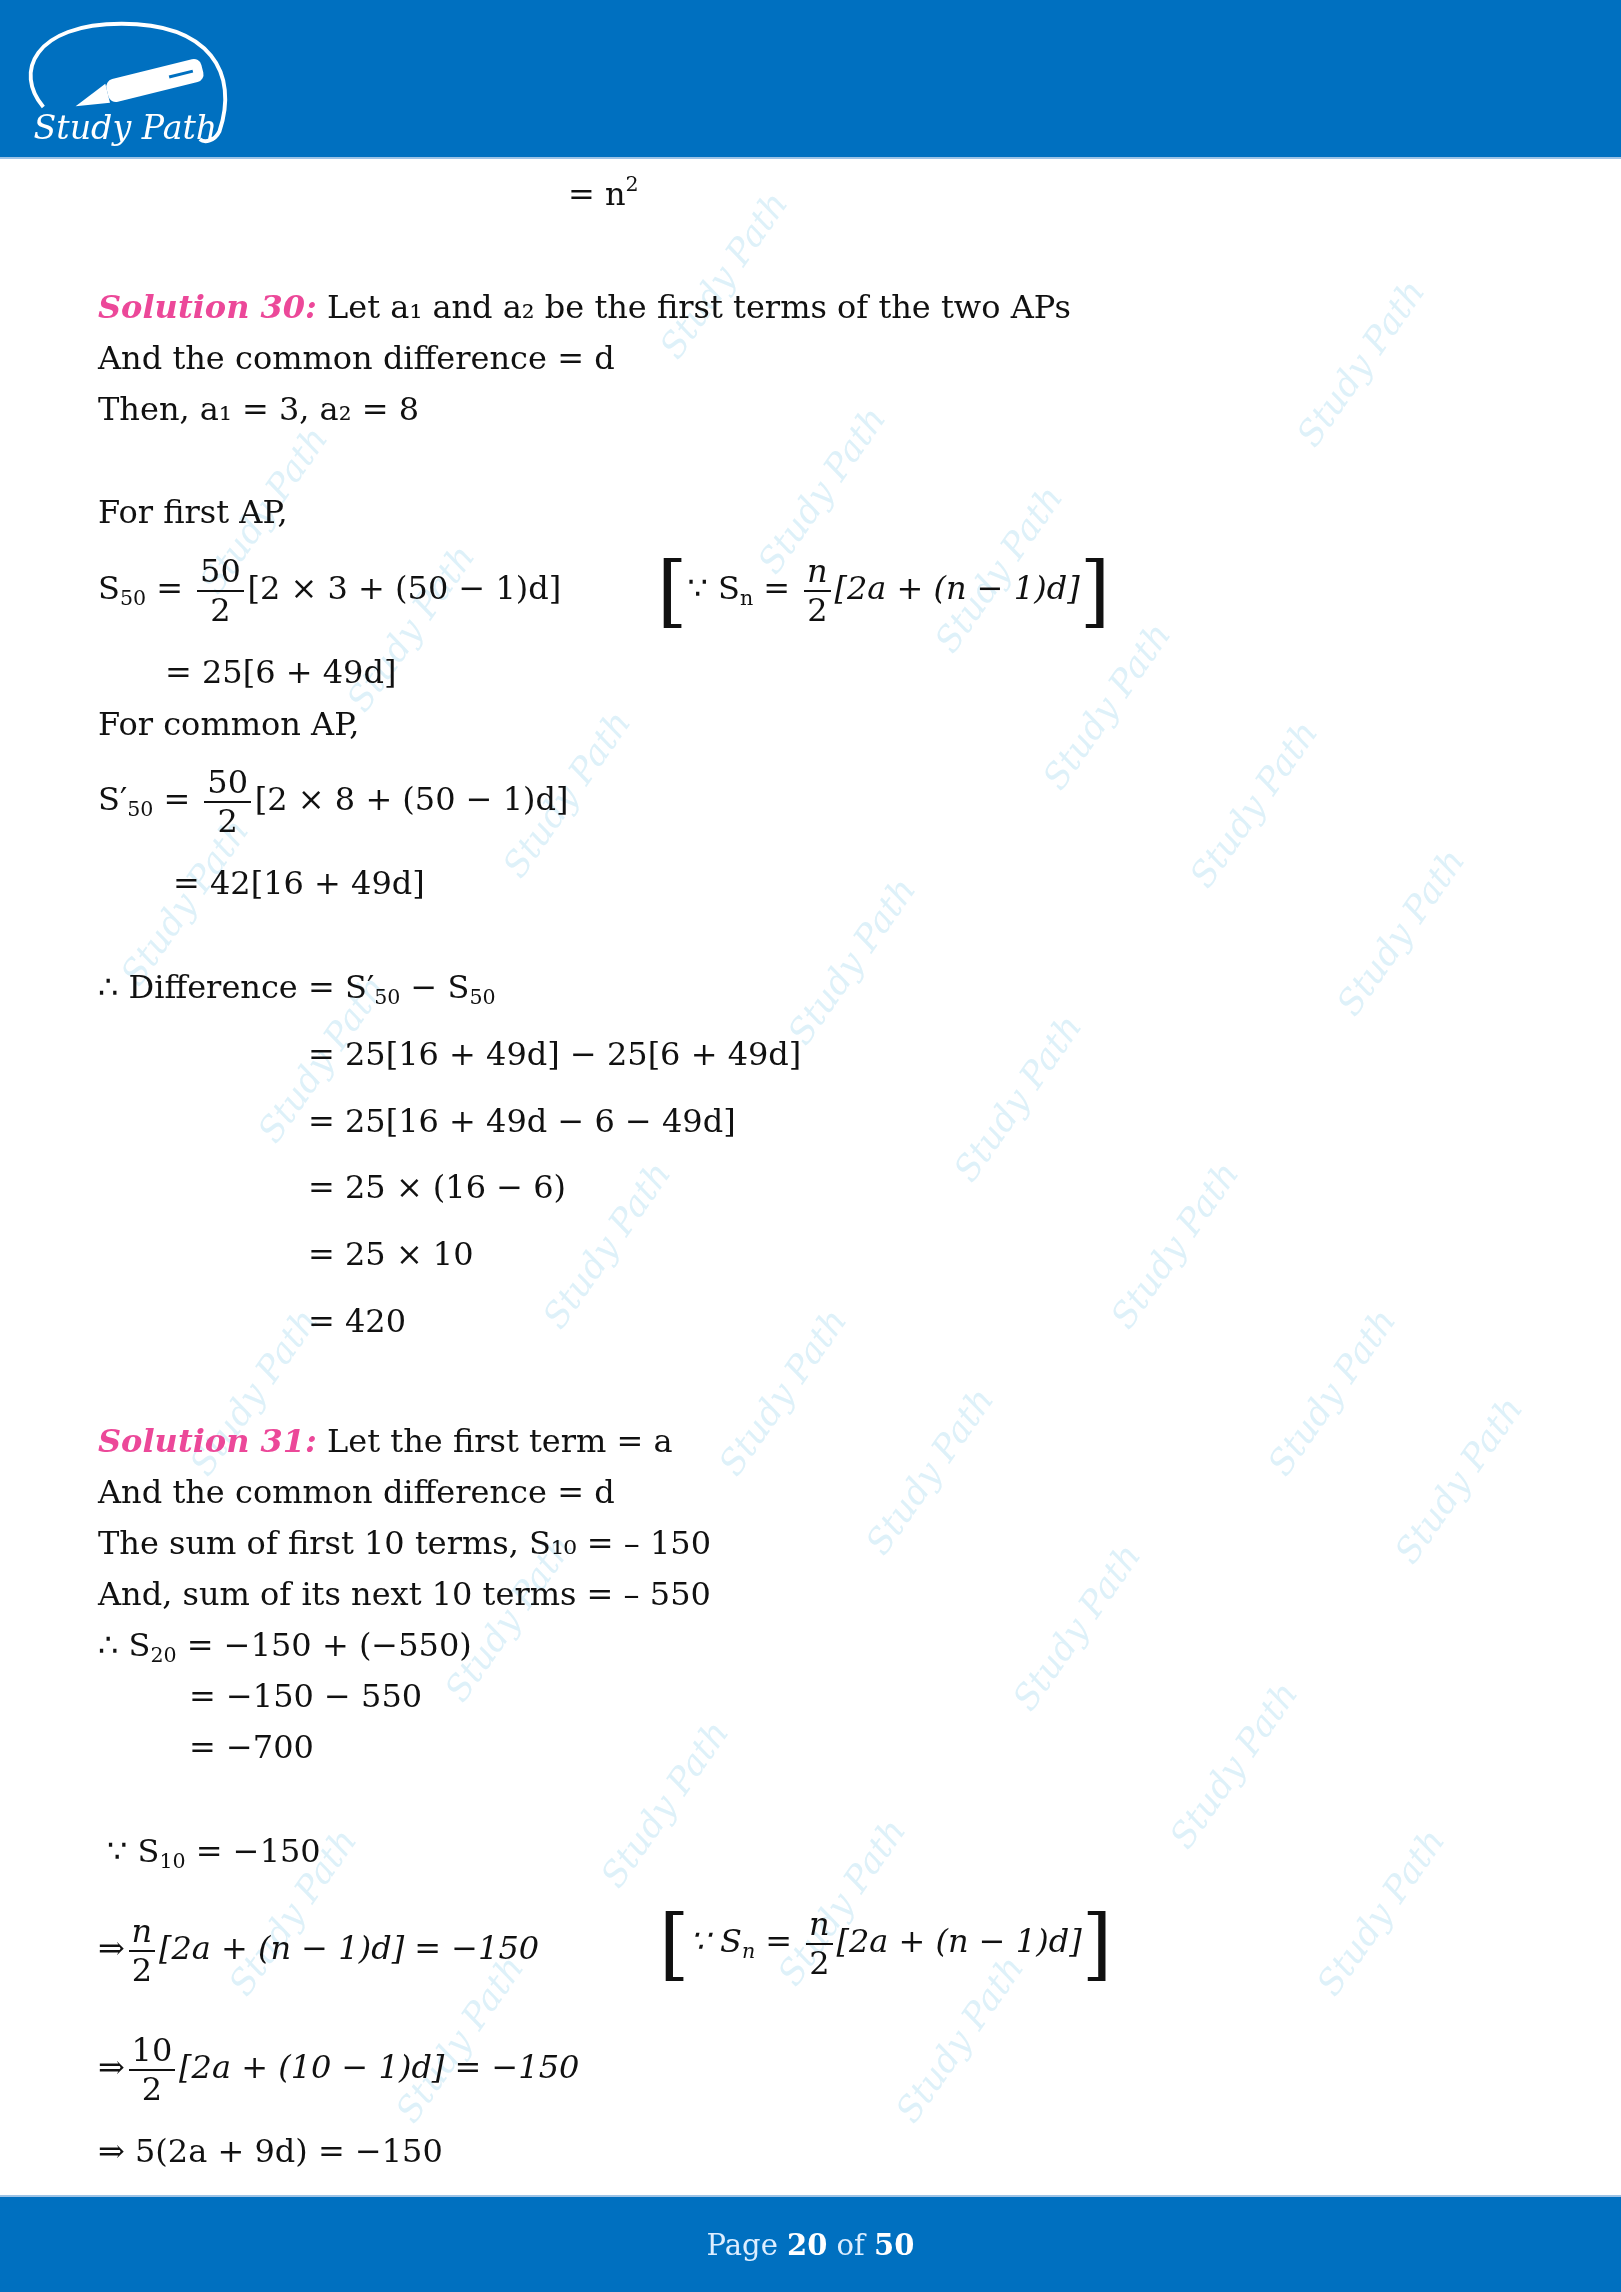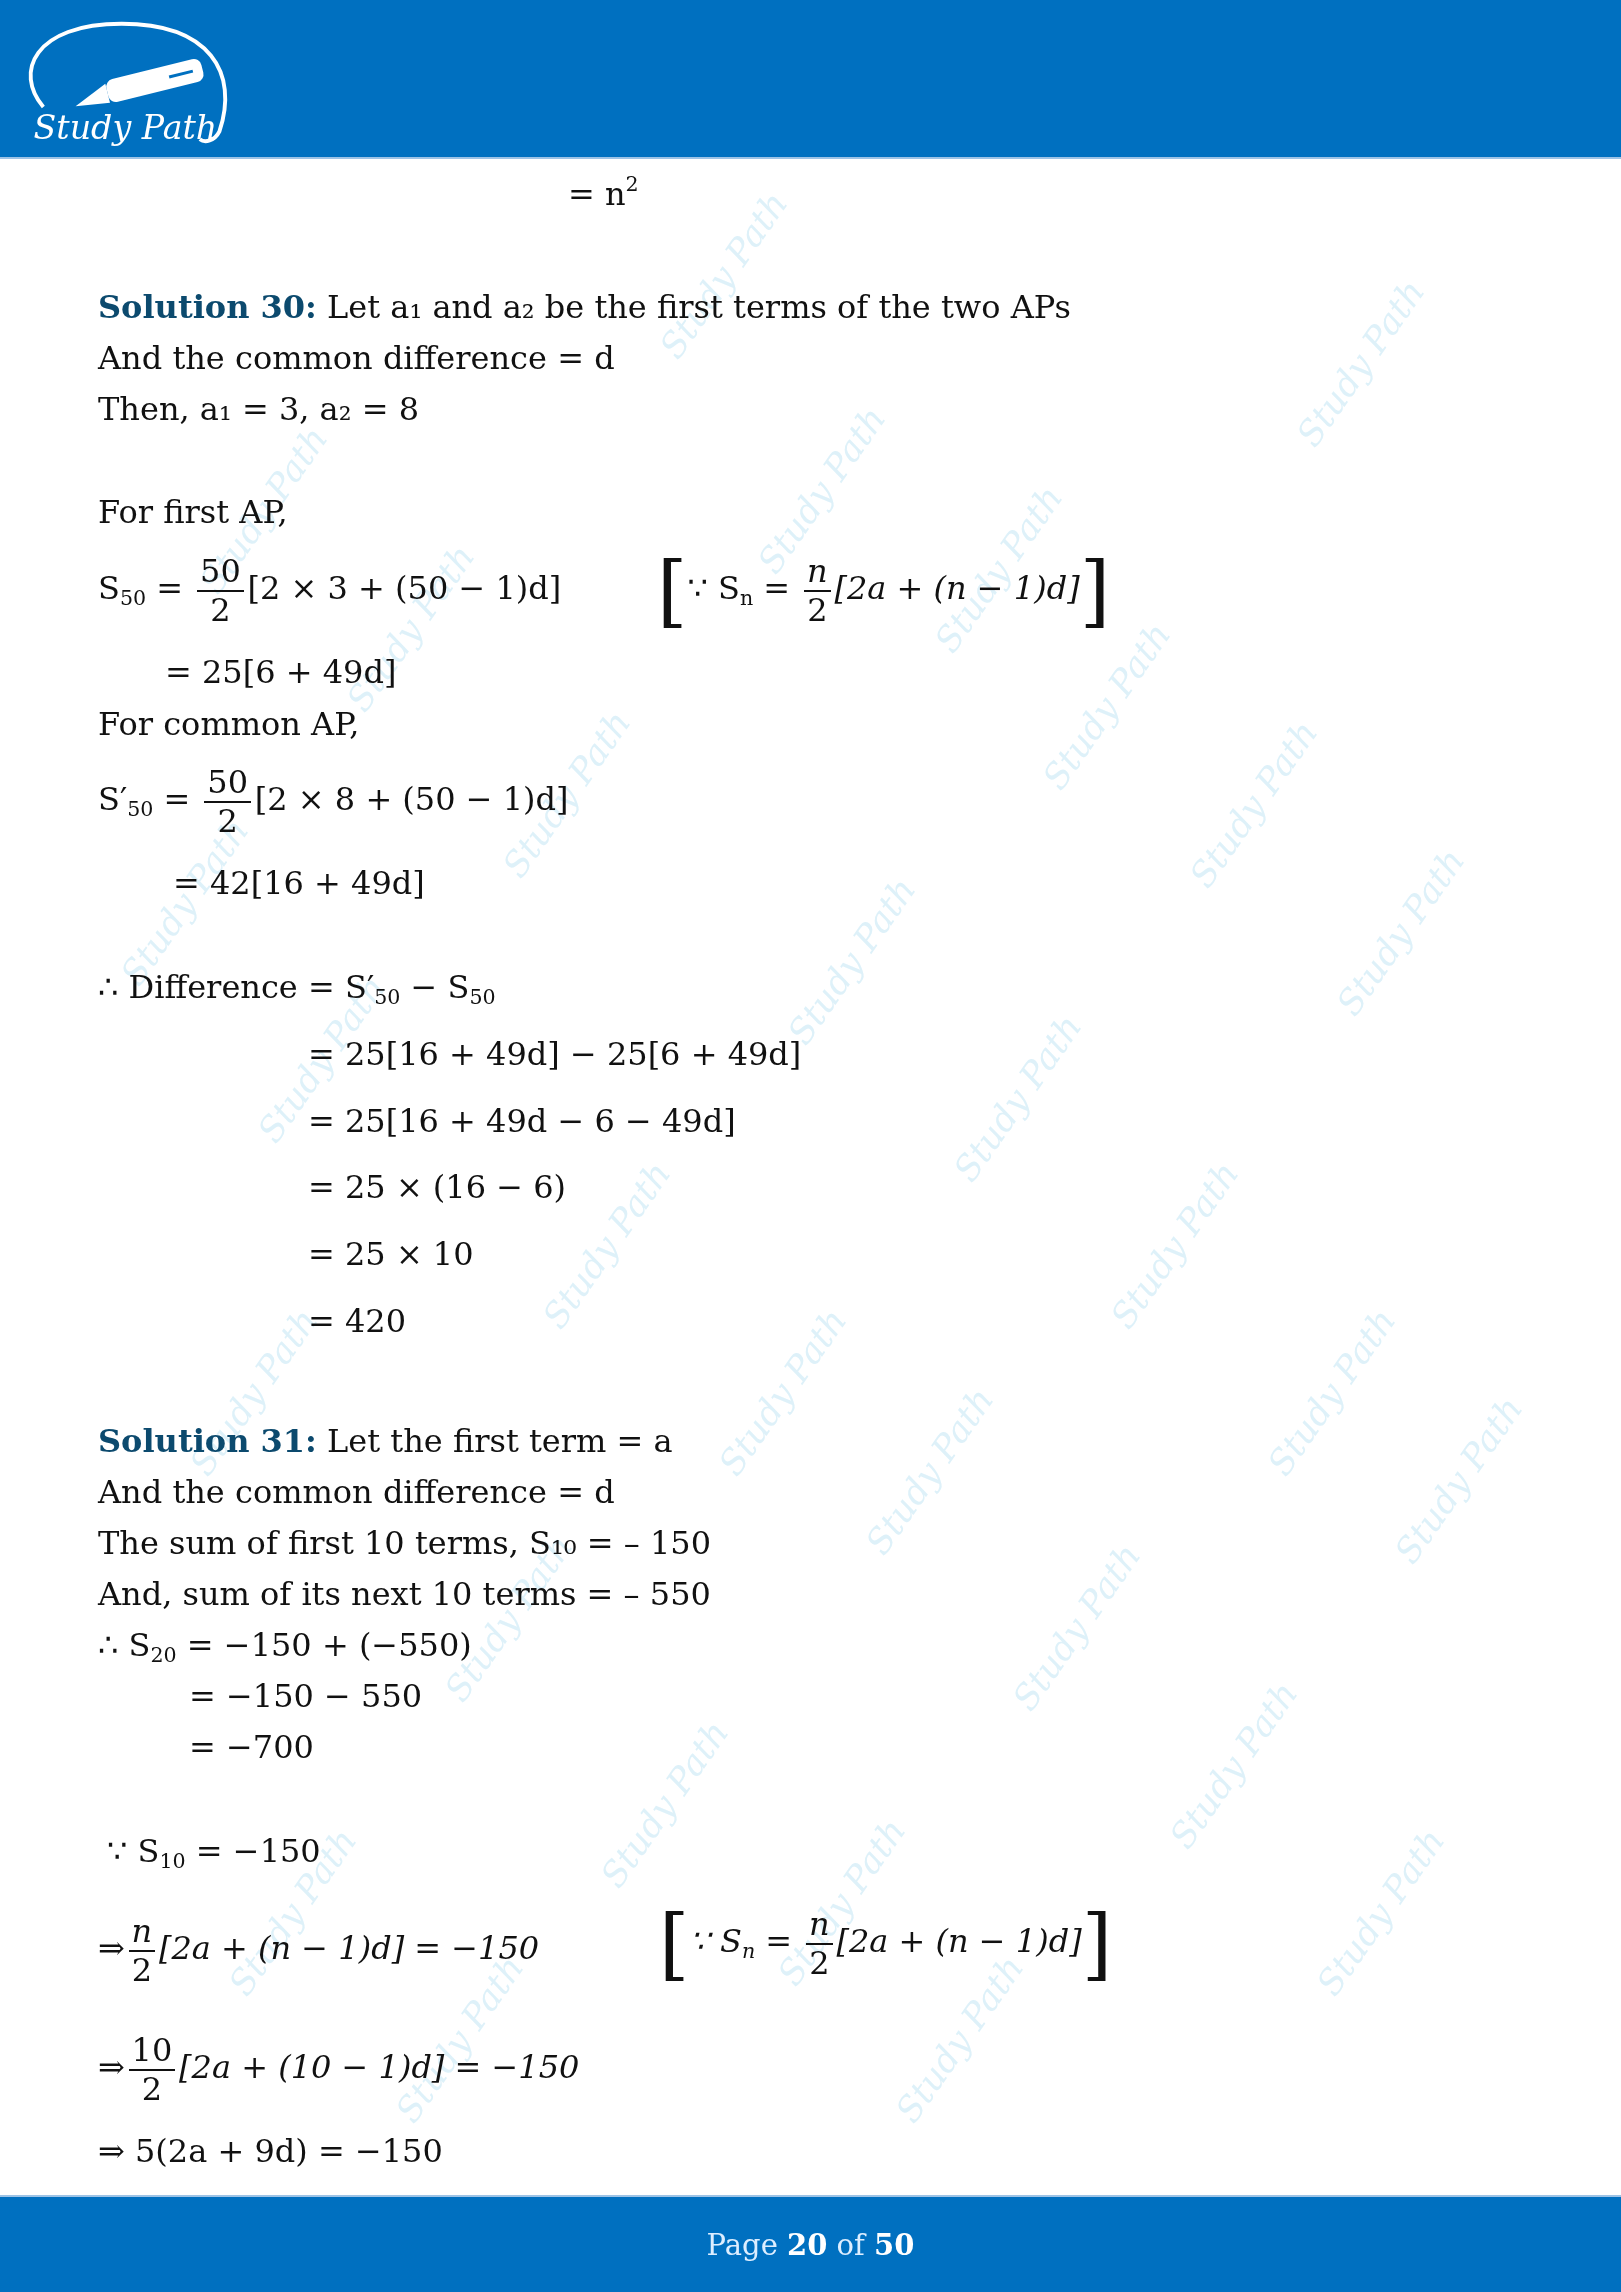--- a/index.html
+++ b/index.html
@@ -11,21 +11,21 @@
             font-family:"DejaVu Serif", serif; font-size:32px; line-height:44px; }
   .logo { position:absolute; left:13.7px; top:13.7px; width:225px; height:137px; }
   .footer { position:absolute; left:0; top:2195px; width:1621px; height:98px; background:#0070c0;
             border-top:2.9px solid #9dc3e6; }
   .footer .pg { position:absolute; left:0; right:0; top:31px; text-align:center; color:#ddeeff;
             font-size:29px; }
   .footer .pg b { color:#fff; font-weight:bold; }
   .watermark { position:absolute; color:#d6eef8; font-family:"DejaVu Serif", serif; font-style:italic;
             font-size:35px; transform:rotate(-55deg); opacity:0.8; pointer-events:none; white-space:nowrap; }
   .line { position:absolute; font-size:32px; white-space:nowrap; line-height:39px; }
-  .sol { color:#0c4a6e; font-weight:bold; }
+  .sol { color:#ec4899; font-weight:bold;font-style:italic; }
   .sub { font-size:20.6px; vertical-align:-5.9px; }
   .sup { font-size:20.6px; vertical-align:13.7px; }
   i { font-style:italic; }
   .frac { display:inline-block; vertical-align:middle; text-align:center; margin:0 3.9px; }
   .frac .n { display:block; border-bottom:2px solid #111; padding:0 2.9px; line-height:37px; }
   .frac .d { display:block; line-height:37px; }
   .bigbr { display:inline-block; vertical-align:middle; font-size:78px; line-height:88px; font-weight:200; }
 </style>
 </head>
 <body>

